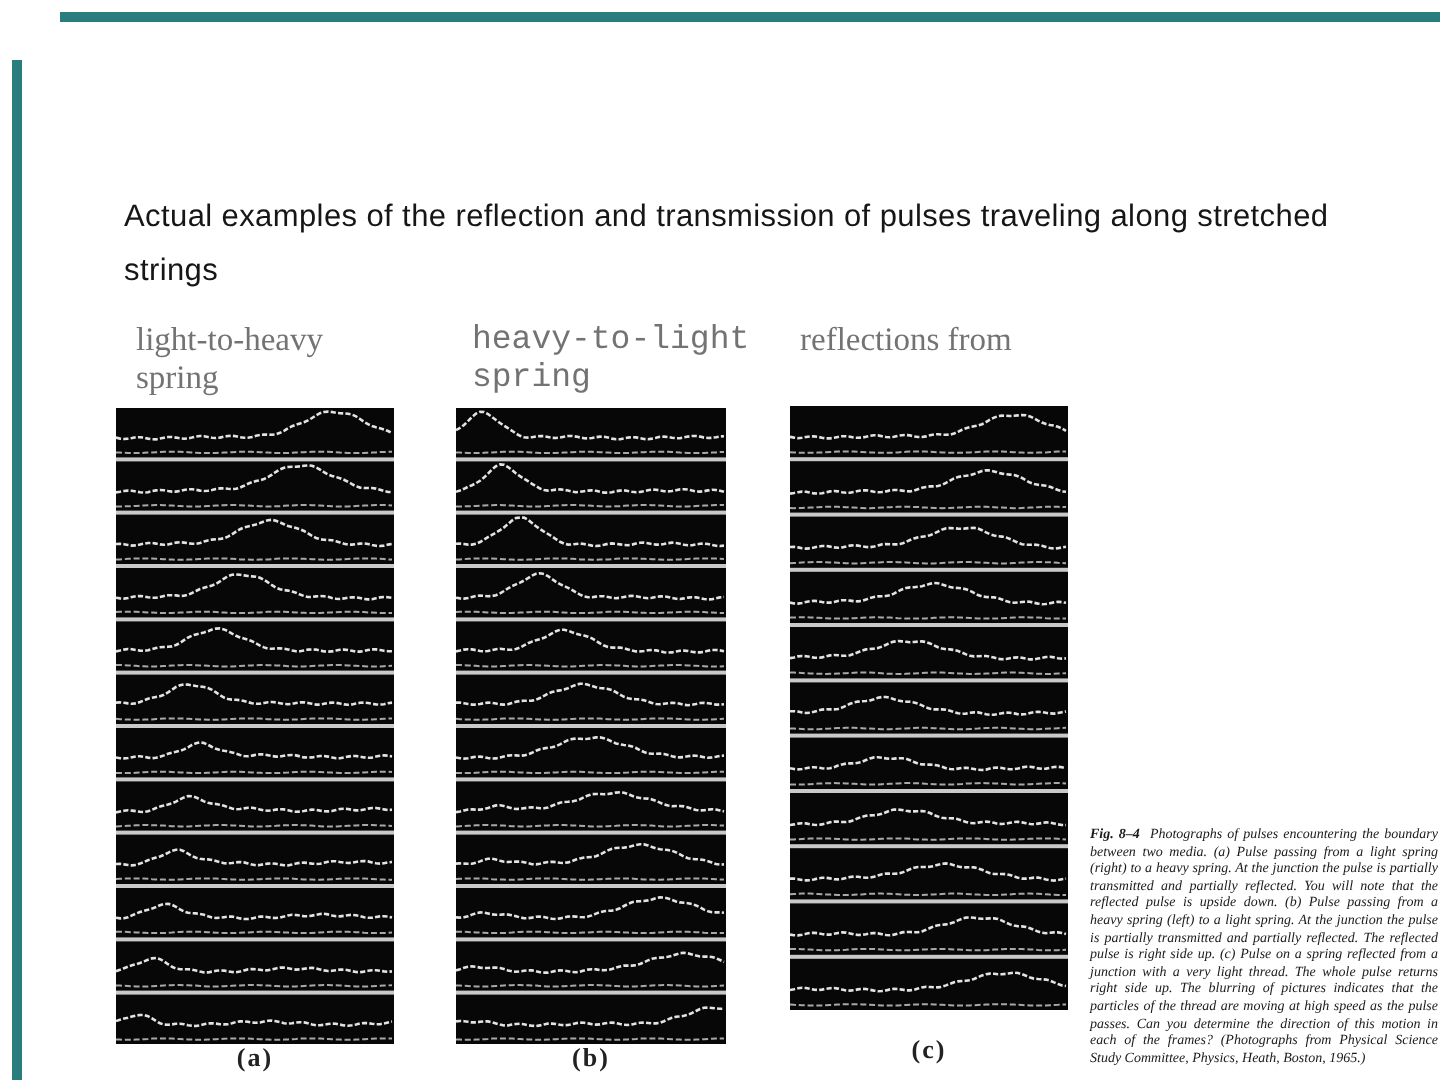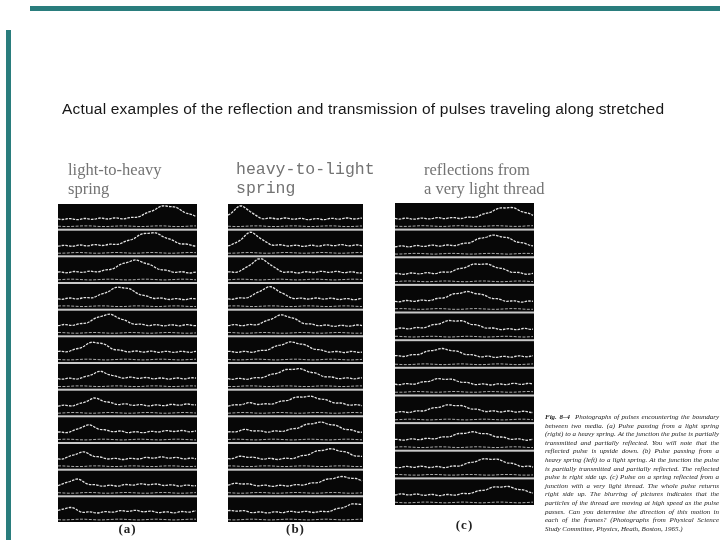--- a/index.html
+++ b/index.html
@@ -12,21 +12,21 @@
   .title{
     position:absolute; left:62px; top:95px; width:620px;
     font-size:15.5px; line-height:27px; color:#161616; letter-spacing:0.2px;
   }
   .col-label{
     position:absolute; top:160px; font-family:"Liberation Serif", serif;
     font-size:16.5px; line-height:19px; color:#737373;
   }
   .col-label.c1{left:68px;}
   .col-label.c2{left:236px;font-family:Liberation Mono, monospace;}
-  .col-label.c3{left:400px;margin-left:24px;}
+  .col-label.c3{left:400px;}
   .panel{position:absolute; display:block;}
   .panel svg{display:block;}
   .frame-label{
     position:absolute; font-family:"Liberation Serif", serif; font-weight:bold;
     font-size:13px; color:#222; text-align:center; letter-spacing:1px;
   }
   .caption{
     position:absolute; left:545px; top:391px; width:174px;
     font-family:"Liberation Serif", serif; font-style:italic;
     font-size:7px; line-height:8.6px; color:#1a1a1a; text-align:justify;margin-top:22px;
@@ -36,33 +36,33 @@
 </head>
 <body>
 
 <div class="slide">
 
   <div class="bar-top"></div>
   <div class="bar-left"></div>
 
   <div class="title">
     <div>Actual examples of the reflection and transmission of pulses traveling along stretched</div>
+    <div>strings</div>
   </div>
 
   <div class="col-label c1">
     <div>light-to-heavy</div>
     <div>spring</div>
   </div>
   <div class="col-label c2">
     <div>heavy-to-light</div>
     <div>spring</div>
   </div>
   <div class="col-label c3">
     <div>reflections from</div>
-    <div>a very light thread</div>
   </div>
 
   <div class="panel" style="left:58px; top:204px;">
     <svg width="139" height="318" viewBox="0 0 139 318">
         <rect x="0" y="0" width="139" height="318" fill="#070707"></rect>
         <path d="M0.0 14.8L2.0 15.3L4.0 15.5L6.0 15.3L8.0 15.0L10.0 14.6L12.0 14.6L14.0 14.8L16.0 15.3L18.0 15.6L20.0 15.7L22.0 15.3L24.0 14.9L26.0 14.5L28.0 14.5L30.0 14.8L32.0 15.2L34.0 15.4L36.0 15.2L38.0 14.8L40.0 14.3L42.0 14.0L44.0 14.1L46.0 14.5L48.0 14.9L50.0 15.0L52.0 14.8L54.0 14.3L56.0 14.0L58.0 13.9L60.0 14.1L62.0 14.6L64.0 14.9L66.0 14.9L68.0 14.5L70.0 13.9L72.0 13.5L74.0 13.3L76.0 13.3L78.0 13.4L80.0 13.1L82.0 12.4L84.0 11.4L86.0 10.1L88.0 9.1L90.0 8.3L92.0 7.7L94.0 7.1L96.0 6.2L98.0 5.0L100.0 3.7L102.0 2.6L104.0 2.0L106.0 1.8L108.0 2.0L110.0 2.4L112.0 2.6L114.0 2.7L116.0 2.9L118.0 3.3L120.0 4.2L122.0 5.5L124.0 6.9L126.0 8.1L128.0 9.0L130.0 9.6L132.0 10.1L134.0 10.7L136.0 11.5L138.0 12.6" fill="none" stroke="#e3e3e3" stroke-width="1.3" stroke-dasharray="2.6 1.1"></path>
         <path d="M0.0 22.2L2.0 22.3L4.0 22.4L6.0 22.5L8.0 22.5L10.0 22.5L12.0 22.5L14.0 22.4L16.0 22.3L18.0 22.2L20.0 22.1L22.0 22.0L24.0 21.9L26.0 21.9L28.0 21.9L30.0 21.9L32.0 21.9L34.0 22.0L36.0 22.1L38.0 22.3L40.0 22.4L42.0 22.5L44.0 22.5L46.0 22.5L48.0 22.5L50.0 22.5L52.0 22.4L54.0 22.3L56.0 22.2L58.0 22.1L60.0 22.0L62.0 21.9L64.0 21.9L66.0 21.9L68.0 21.9L70.0 22.0L72.0 22.1L74.0 22.2L76.0 22.3L78.0 22.4L80.0 22.5L82.0 22.5L84.0 22.5L86.0 22.5L88.0 22.4L90.0 22.3L92.0 22.2L94.0 22.1L96.0 22.0L98.0 21.9L100.0 21.9L102.0 21.9L104.0 21.9L106.0 21.9L108.0 22.0L110.0 22.1L112.0 22.3L114.0 22.4L116.0 22.5L118.0 22.5L120.0 22.5L122.0 22.5L124.0 22.5L126.0 22.4L128.0 22.3L130.0 22.2L132.0 22.0L134.0 22.0L136.0 21.9L138.0 21.9" fill="none" stroke="#a8a8a8" stroke-width="1" stroke-dasharray="3 1.4"></path>
         <rect x="0" y="24.7" width="139" height="2" fill="#c9c9c9"></rect>
         <path d="M0.0 42.2L2.0 41.9L4.0 41.5L6.0 41.3L8.0 41.4L10.0 41.8L12.0 42.1L14.0 42.3L16.0 42.1L18.0 41.6L20.0 41.2L22.0 41.0L24.0 41.1L26.0 41.5L28.0 41.8L30.0 41.8L32.0 41.5L34.0 41.0L36.0 40.6L38.0 40.6L40.0 40.9L42.0 41.3L44.0 41.5L46.0 41.4L48.0 41.0L50.0 40.5L52.0 40.2L54.0 40.2L56.0 40.4L58.0 40.5L60.0 40.4L62.0 39.8L64.0 38.9L66.0 37.9L68.0 37.1L70.0 36.5L72.0 36.1L74.0 35.5L76.0 34.6L78.0 33.3L80.0 31.9L82.0 30.7L84.0 29.9L86.0 29.5L88.0 29.4L90.0 29.4L92.0 29.2L94.0 28.9L96.0 28.7L98.0 28.9L100.0 29.7L102.0 30.8L104.0 32.1L106.0 33.2L108.0 34.0L110.0 34.5L112.0 35.1L114.0 35.9L116.0 36.9L118.0 38.1L120.0 39.1L122.0 39.8L124.0 40.0L126.0 40.0L128.0 40.0L130.0 40.3L132.0 40.9L134.0 41.5L136.0 42.0L138.0 42.0" fill="none" stroke="#e3e3e3" stroke-width="1.3" stroke-dasharray="2.6 1.1"></path>
         <path d="M0.0 49.2L2.0 49.2L4.0 49.2L6.0 49.1L8.0 49.1L10.0 49.0L12.0 48.8L14.0 48.7L16.0 48.6L18.0 48.6L20.0 48.5L22.0 48.5L24.0 48.6L26.0 48.7L28.0 48.8L30.0 48.9L32.0 49.0L34.0 49.1L36.0 49.2L38.0 49.2L40.0 49.2L42.0 49.2L44.0 49.1L46.0 49.0L48.0 48.9L50.0 48.8L52.0 48.7L54.0 48.6L56.0 48.5L58.0 48.5L60.0 48.5L62.0 48.6L64.0 48.7L66.0 48.8L68.0 48.9L70.0 49.0L72.0 49.1L74.0 49.2L76.0 49.2L78.0 49.2L80.0 49.1L82.0 49.1L84.0 48.9L86.0 48.8L88.0 48.7L90.0 48.6L92.0 48.5L94.0 48.5L96.0 48.5L98.0 48.6L100.0 48.7L102.0 48.8L104.0 48.9L106.0 49.0L108.0 49.1L110.0 49.2L112.0 49.2L114.0 49.2L116.0 49.2L118.0 49.1L120.0 49.0L122.0 48.9L124.0 48.8L126.0 48.7L128.0 48.6L130.0 48.5L132.0 48.5L134.0 48.5L136.0 48.6L138.0 48.7" fill="none" stroke="#a8a8a8" stroke-width="1" stroke-dasharray="3 1.4"></path>

